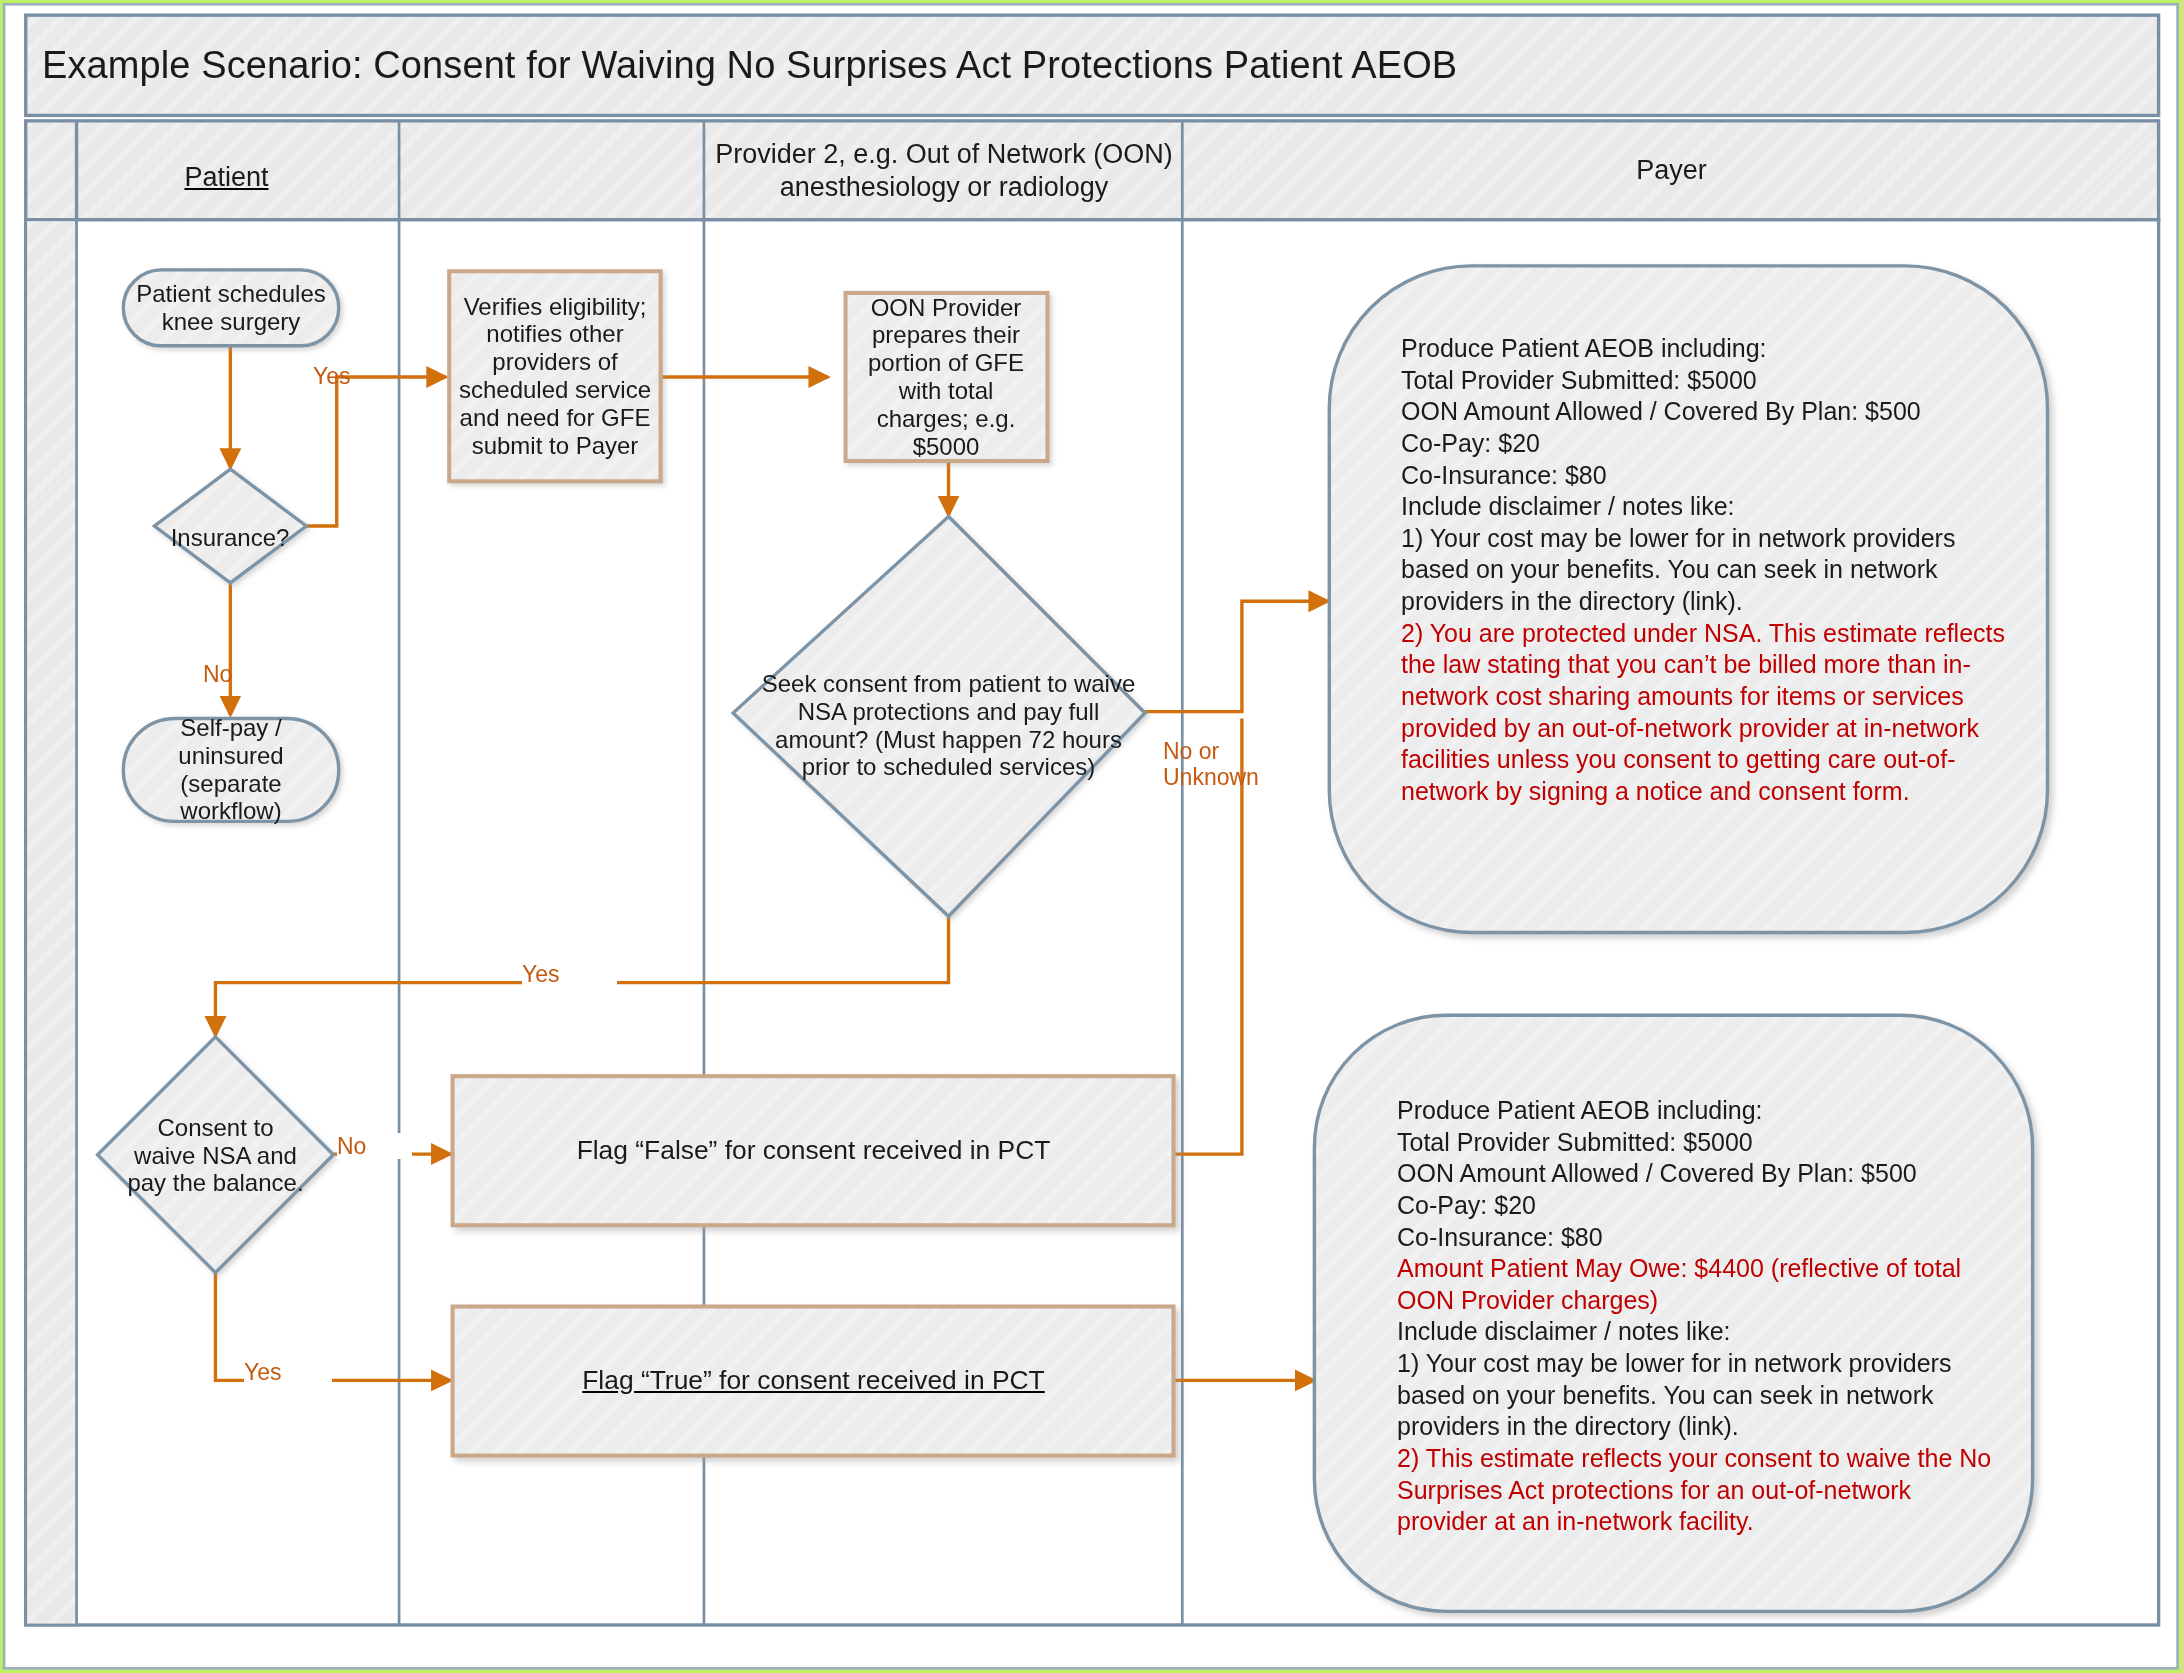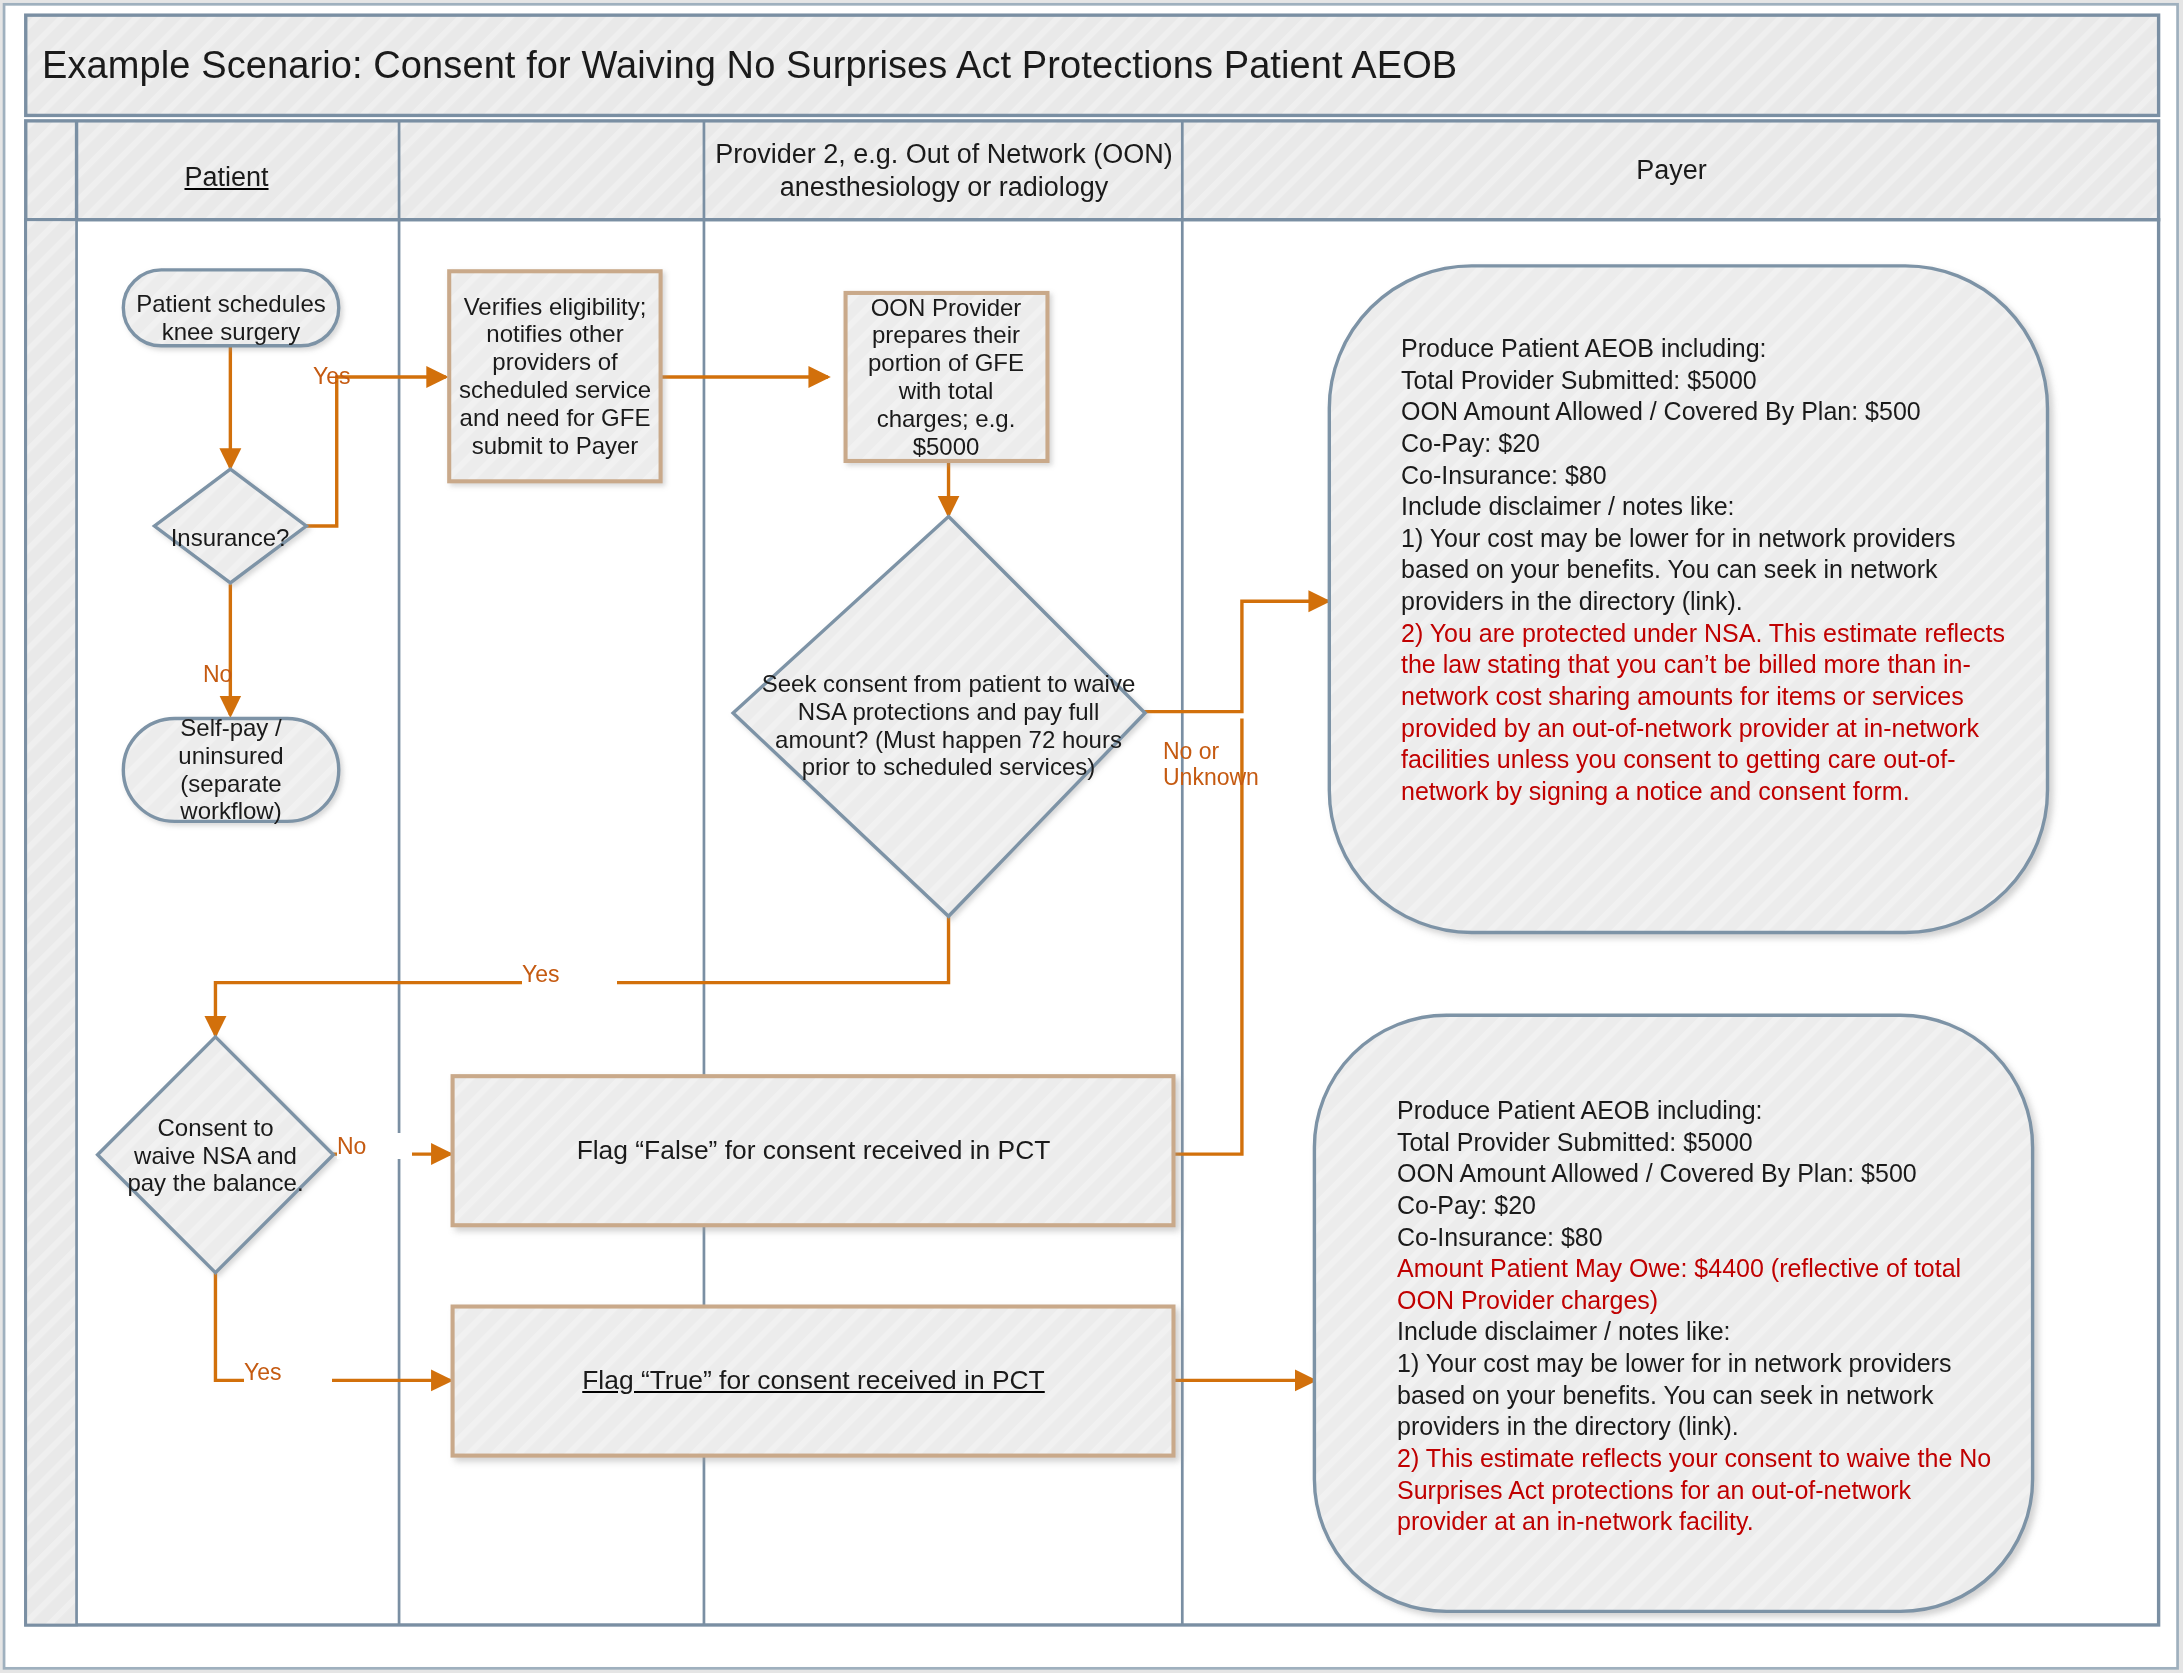--- a/index.html
+++ b/index.html
@@ -1,17 +1,17 @@
 <!DOCTYPE html>
 <html style="font-size:11px"><head>
 <meta charset="utf-8">
 <style>
   html,body{margin:0;padding:0;background:#ffffff;}
   body{font-family:"Liberation Sans",sans-serif;}
-  #canvas{position:relative;width:2183px;height:1674px;background:#e5e5e5;overflow:hidden;}
+  #canvas{position:relative;width:2183px;height:1674px;background:#bef264;overflow:hidden;}
   svg.layer{position:absolute;left:0;top:0;width:2183px;height:1674px;}
   .txtwrap{position:absolute;display:flex;align-items:center;justify-content:center;text-align:center;pointer-events:none;}
   .txtwrap.left{text-align:left;justify-content:flex-start;}
   .shape-text{color:#1a1a1a;line-height:1.16;}
   .lane-title{color:#1a1a1a;font-size:27px;line-height:1.22;}
   .diagram-title{color:#1a1a1a;font-size:38px;letter-spacing:0.1px;}
   .edge-label{position:absolute;color:#C55A11;font-size:23px;line-height:1.15;text-align:left;pointer-events:none;}
   .payer-text{color:#1a1a1a;font-size:25px;line-height:1.265;}
   .red{color:#C00000;}
   .redb{color:#C00000;font-weight:bold;}
@@ -137,21 +137,21 @@
   <div class="txtwrap" style="left:68px;top:121px;width:317px;height:113px;text-decoration:underline;">
     <span class="lane-title">Patient</span>
   </div>
   <div class="txtwrap" style="left:709px;top:121px;width:470px;height:99px;">
     <span class="lane-title">Provider 2, e.g. Out of Network (OON) anesthesiology or radiology</span>
   </div>
   <div class="txtwrap" style="left:1187px;top:121px;width:969px;height:99px;">
     <span class="lane-title">Payer</span>
   </div>
 
-  <div class="txtwrap" style="left:130px;top:270px;width:202px;height:96px;">
+  <div class="txtwrap" style="left:130px;top:260px;width:202px;height:96px;">
     <span class="shape-text" style="font-size:24px;">Patient schedules knee surgery</span>
   </div>
   <div class="txtwrap" style="left:157px;top:505px;width:146px;height:41px;margin-top:12px;">
     <span class="shape-text" style="font-size:24px;">Insurance?</span>
   </div>
   <div class="txtwrap" style="left:130px;top:718px;width:202px;height:103px;">
     <span class="shape-text" style="font-size:24px;">Self-pay / uninsured (separate workflow)</span>
   </div>
   <div class="txtwrap" style="left:456px;top:271px;width:198px;height:210px;">
     <span class="shape-text" style="font-size:24px;">Verifies eligibility; notifies other providers of scheduled service and need for GFE submit to Payer</span>

